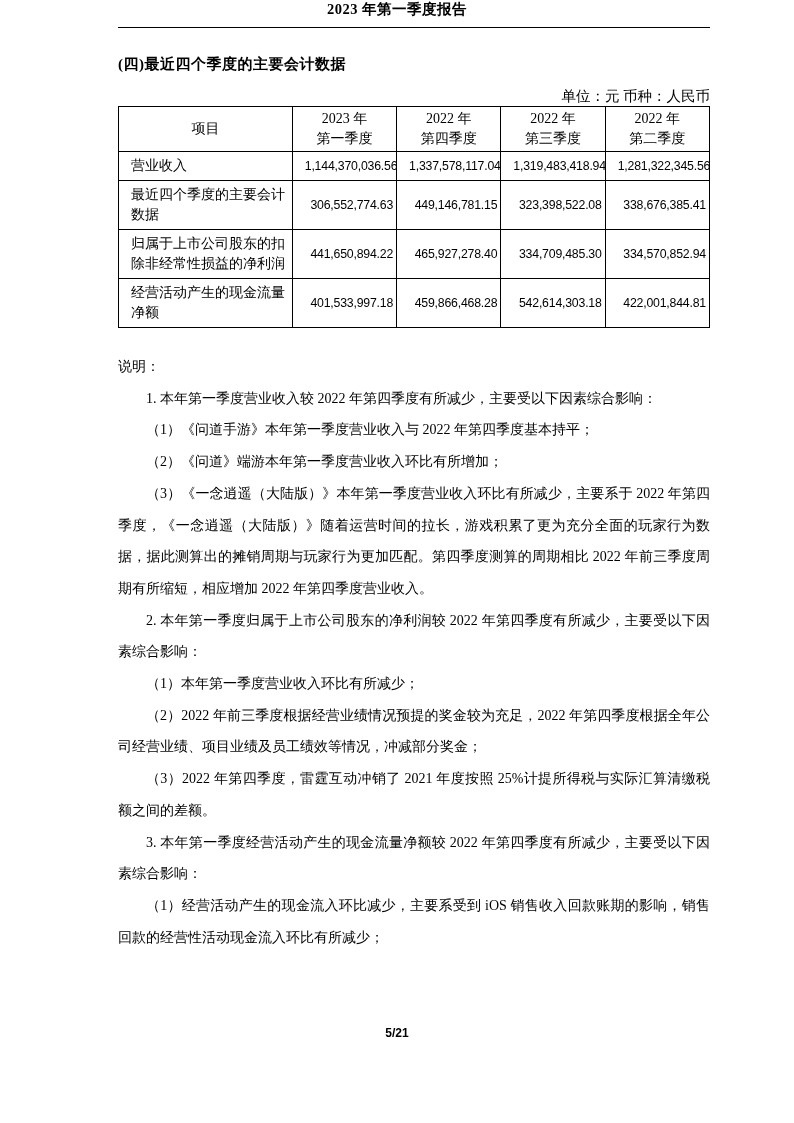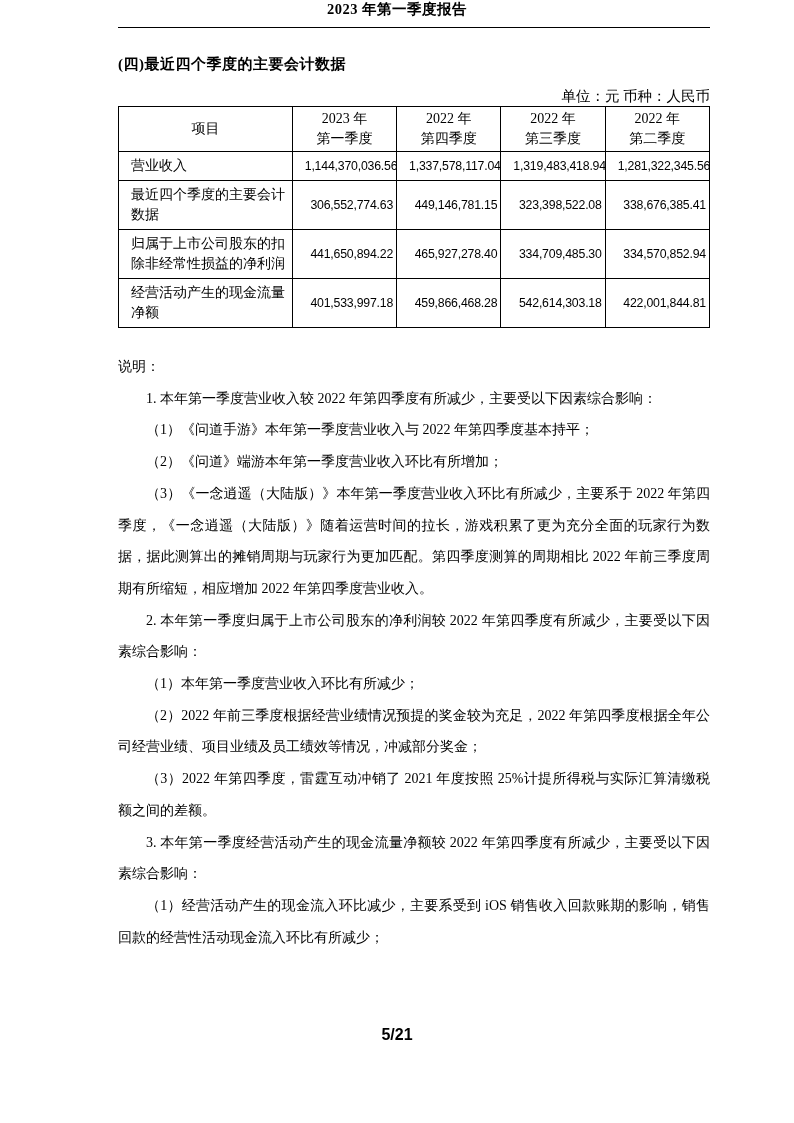--- a/index.html
+++ b/index.html
@@ -71,21 +71,21 @@
   }
   .notes p { line-height: 31.7px; }
   .notes p.indent { text-indent: 2em; }
   .footer-pageno {
     position: absolute;
     top: 1026px;
     left: 0;
     right: 0;
     text-align: center;
     font-family: "Liberation Sans", "DejaVu Sans", sans-serif;
-    font-size: 16px;
+    font-size: 12px;
     font-weight: bold;
   }
 </style>
 </head>
 <body>
 
 <div class="page">
 
   <div class="header-title">2023 年第一季度报告</div>
   <div class="header-rule"></div>

